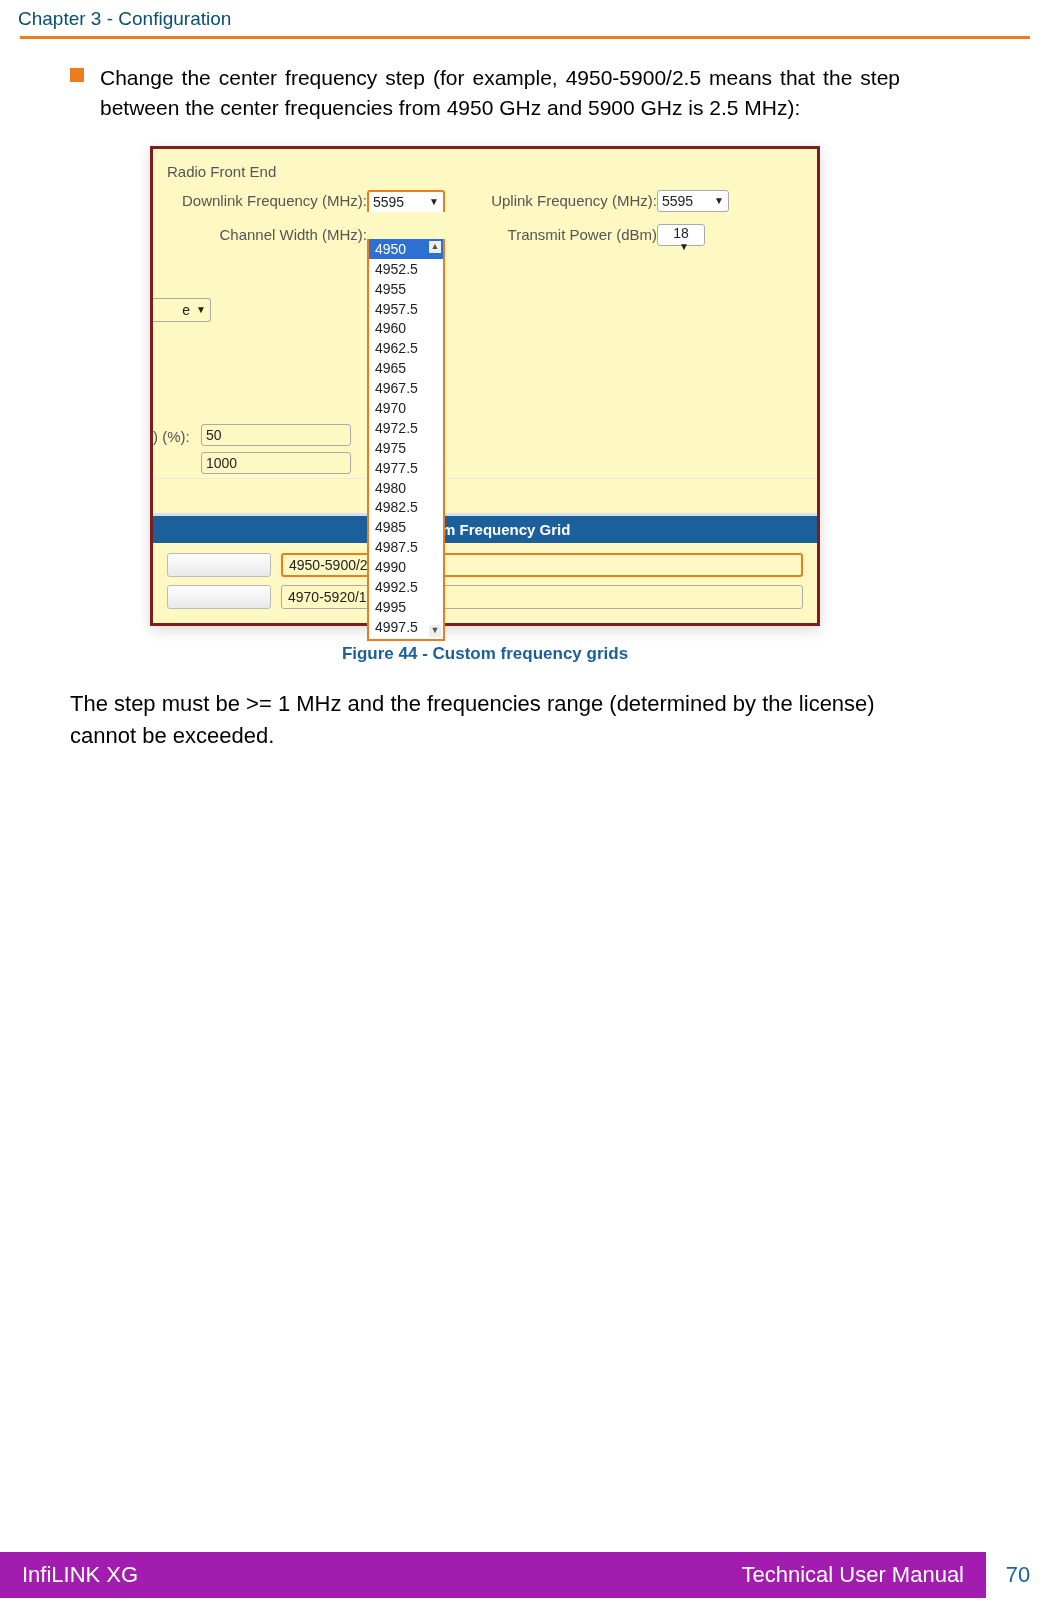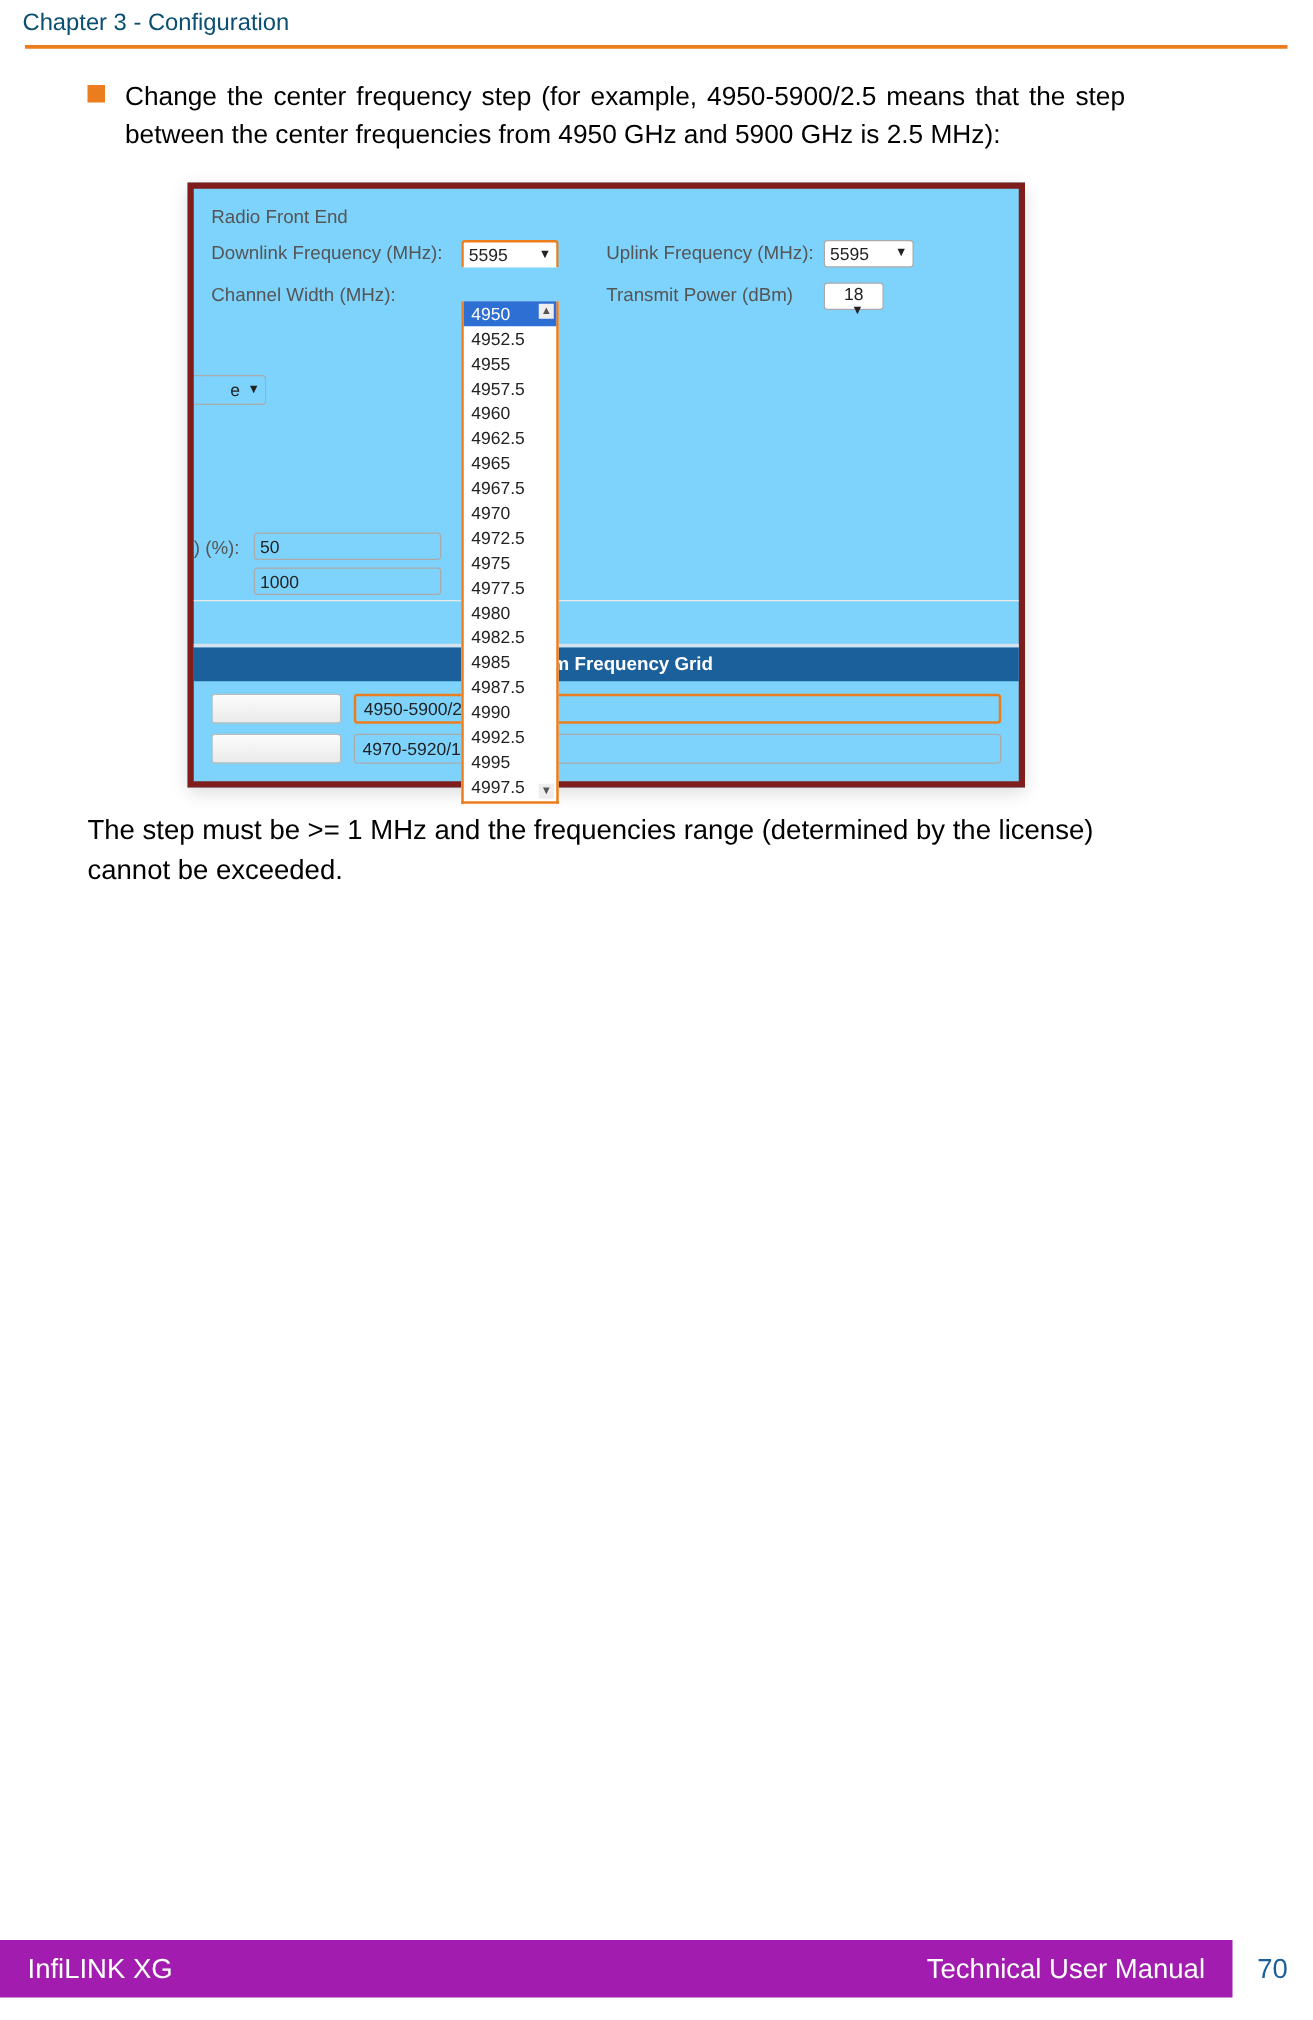--- a/index.html
+++ b/index.html
@@ -34,31 +34,31 @@
   }
   .bullet-text {
     font-size: 21px;
     line-height: 1.45;
     text-align: justify;
   }
   .figure-wrap { text-align: center; }
   .app-panel {
     width: 670px;
     margin: 20px auto 18px auto;
-    background: #7dd3fc;
-    border: 5px solid #7f1d1d;
+    background: #fef9c3;
+    border: 3px solid #7f1d1d;
     box-shadow: 0 4px 14px rgba(0,0,0,0.15);
     font-size: 15px;
     color: #666;
     text-align: left;
     position: relative;
     padding-bottom: 10px;
   }
   .section-head { padding: 14px 14px 4px 14px; color: #555; font-size: 15px; }
-  .rf-row { display:flex; align-items:center; padding: 6px 14px; position: relative; }
+  .rf-row { display:flex; align-items:center; padding: 6px 14px; position: relative; text-align: right; }
   .lbl { flex: 0 0 200px; color: #555; }
   .sel {
     border: 1px solid #aaa;
     border-radius: 3px;
     background: #fff;
     font-size: 14px;
     height: 22px;
     display: inline-flex;
     align-items: center;
     padding: 0 4px;
@@ -275,20 +275,21 @@
           <div class="grid-btn"></div>
           <div class="grid-input hl">4950-5900/2.5</div>
         </div>
         <div class="grid-row">
           <div class="grid-btn"></div>
           <div class="grid-input">4970-5920/15</div>
         </div>
       </div>
     </div>
 
+    <div class="fig-caption">Figure 44 - Custom frequency grids</div>
   </div>
 
   <div class="after-text">The step must be &gt;= 1 MHz and the frequencies range (determined by the license) cannot be exceeded.</div>
 </div>
 
 <div class="footer-bar">
   <div class="footer-orange">
     <span>InfiLINK XG</span>
     <span>Technical User Manual</span>
   </div>

